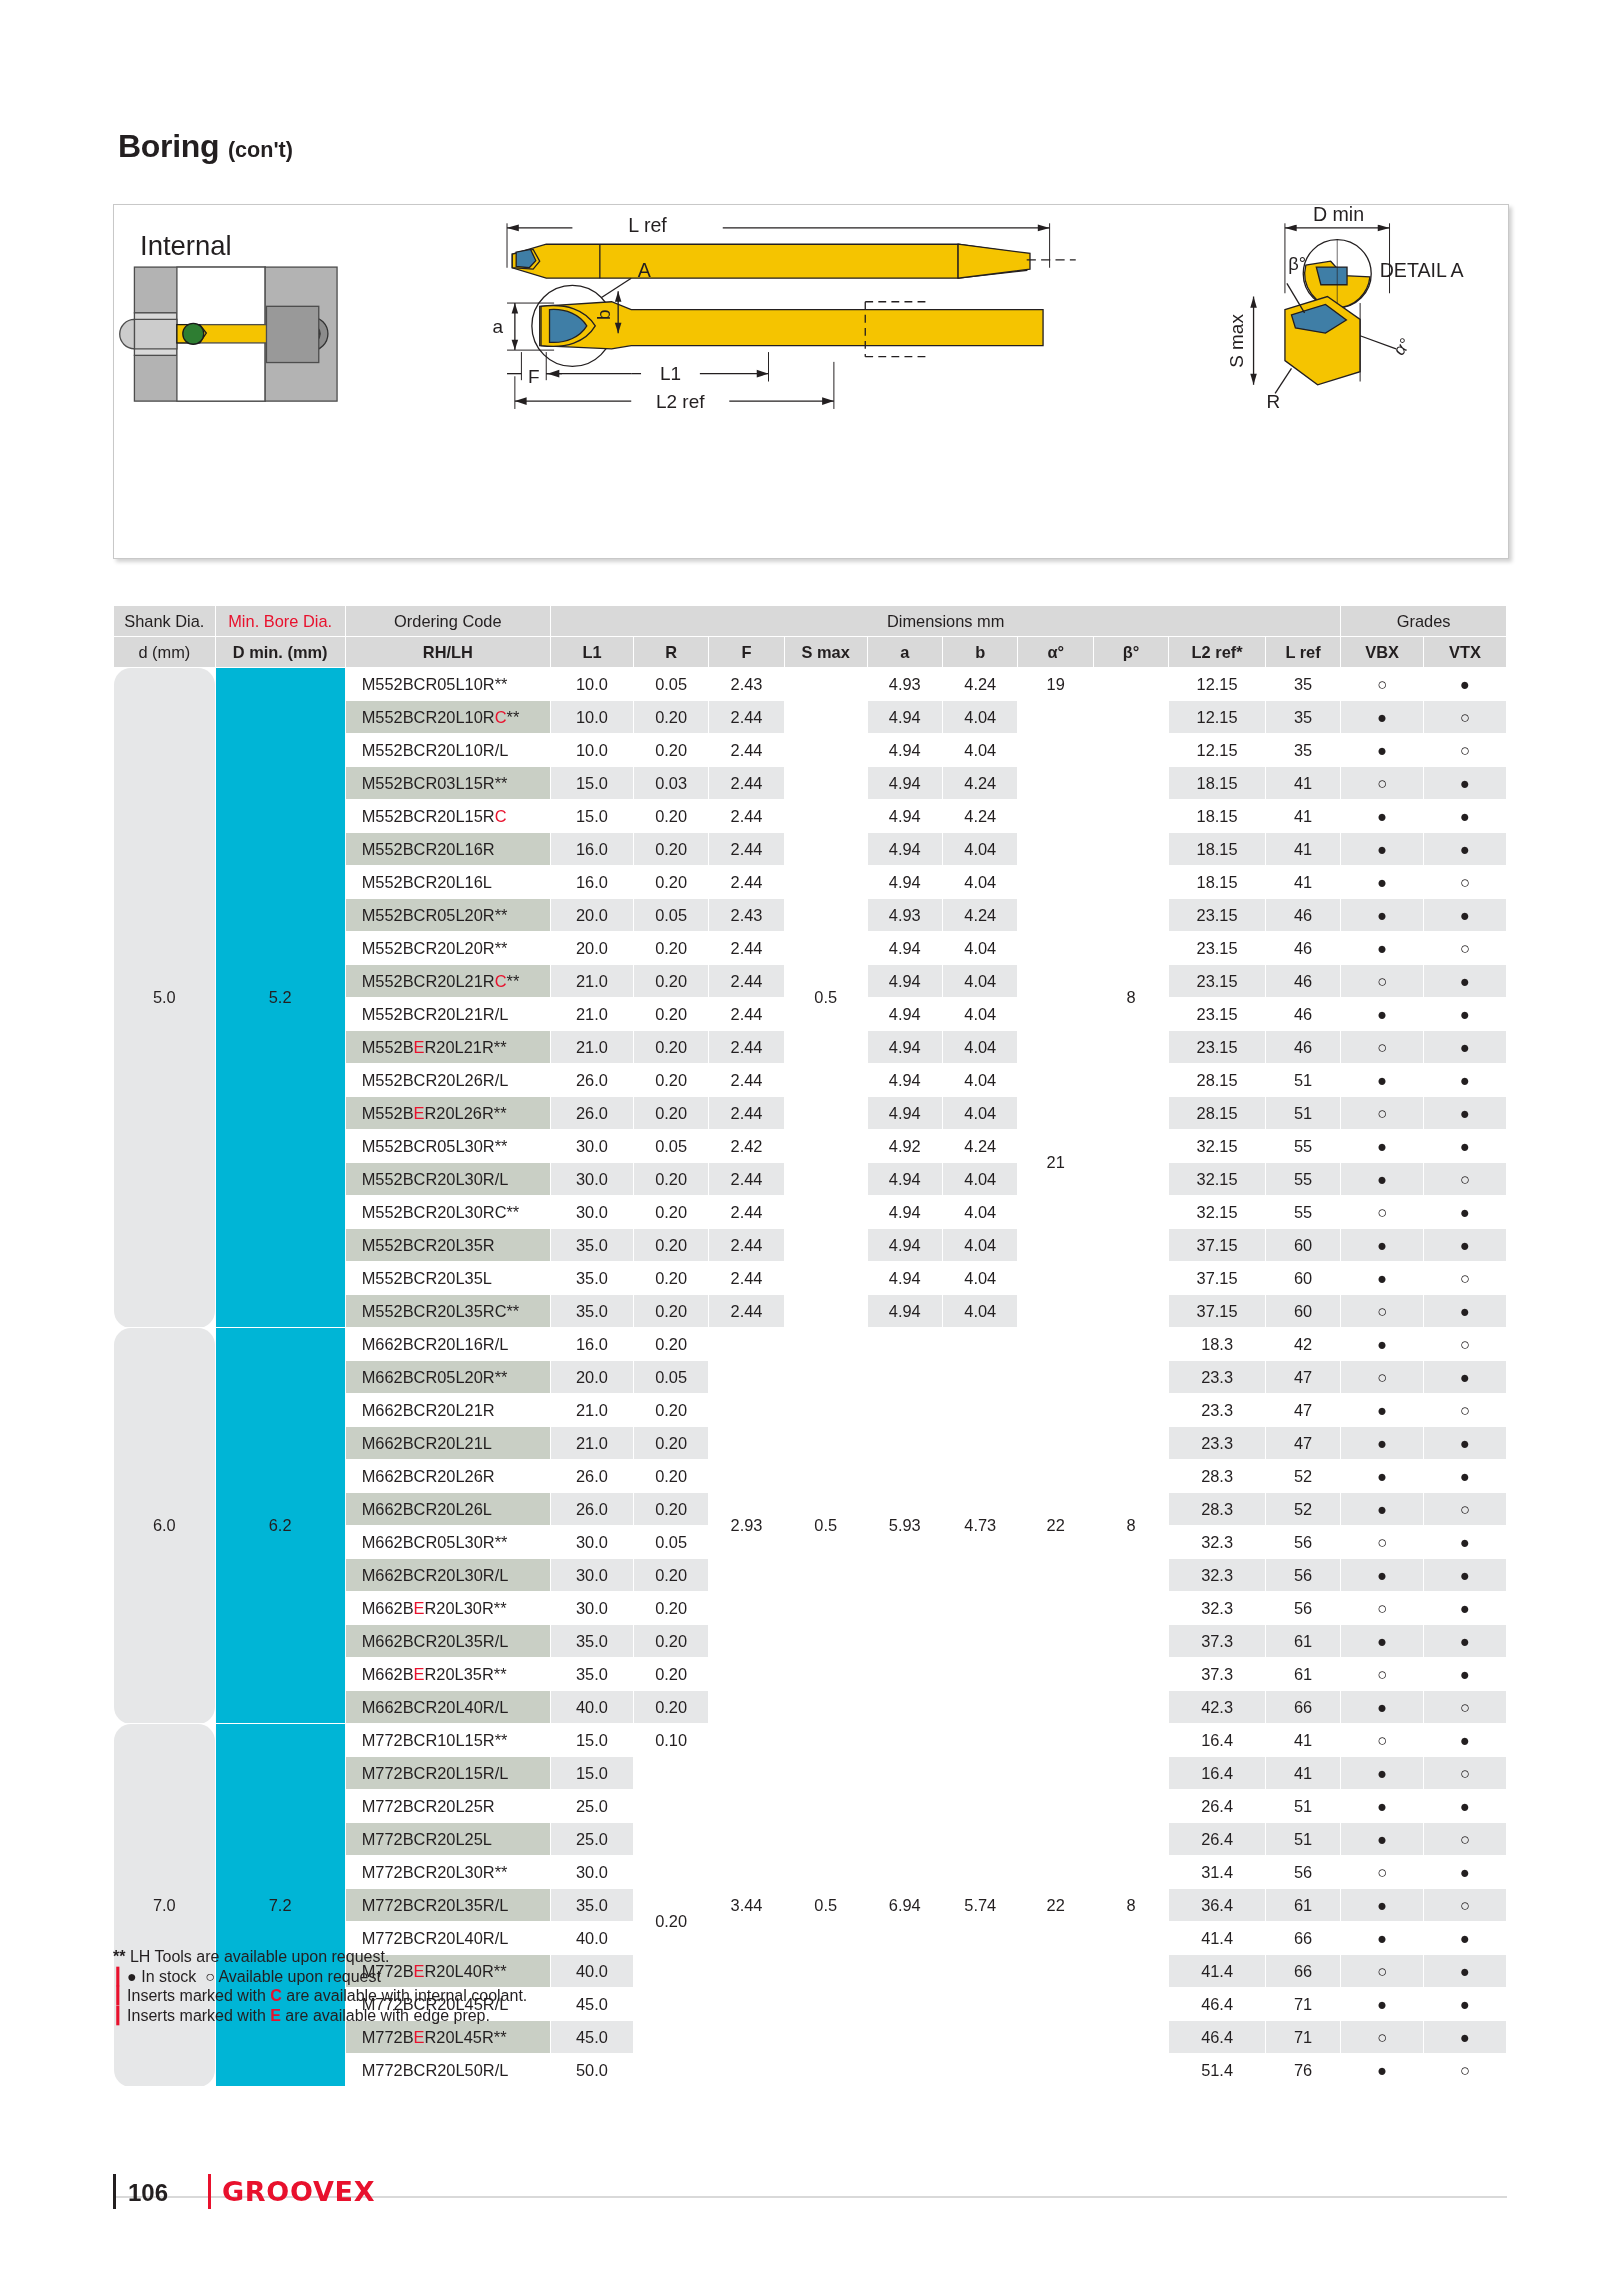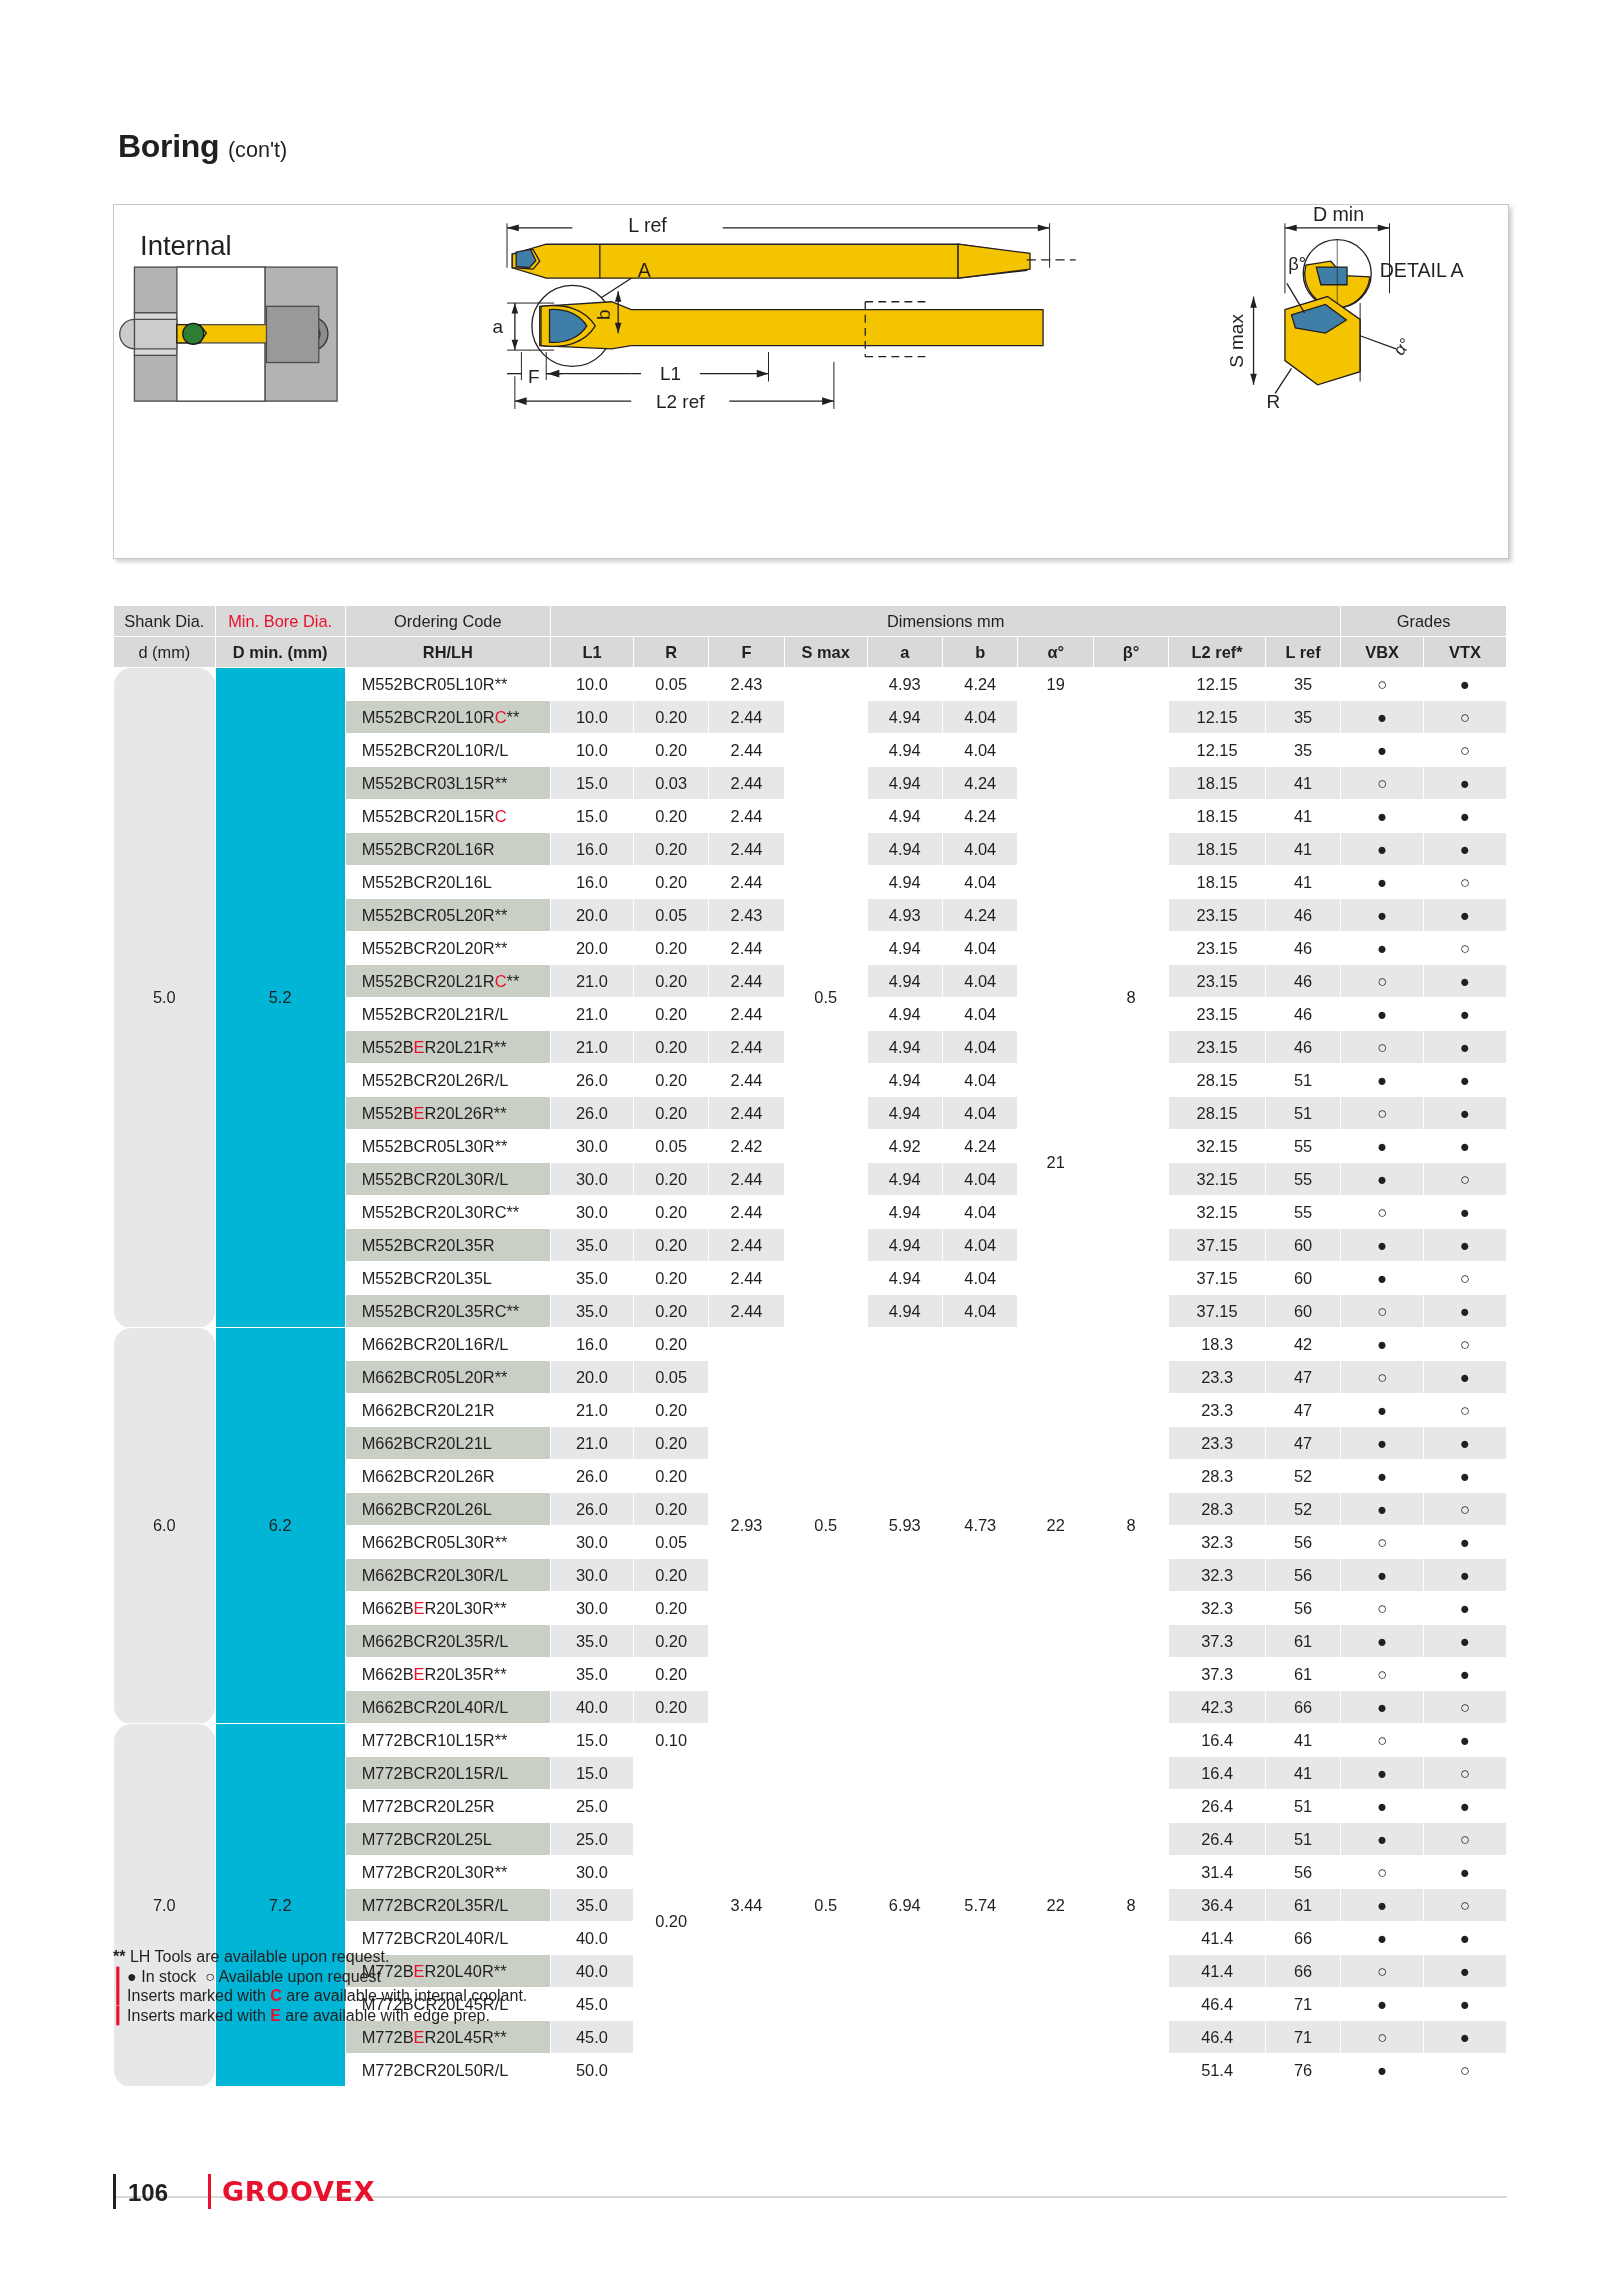--- a/index.html
+++ b/index.html
@@ -10,21 +10,21 @@
     color:#231f20;
     position:relative;
   }
   .page { position:absolute; left:0; top:0; width:1623px; height:2295px; }
 
   
   .title-wrap {
     position:absolute; left:118px; top:128px;
     font-size:32px; font-weight:bold; letter-spacing:-0.3px;
   }
-  .title-wrap .sub { font-size:21.6px; font-weight:normal; letter-spacing:0; }
+  .title-wrap .sub { font-size:21.6px; font-weight:bold; letter-spacing:0; }
 
   
   .figure-panel {
     position:absolute; left:113px; top:204px; width:1394px; height:353px;
     border:1.3px solid #c8c8c8; background:#ffffff;
     box-shadow:2.6px 2.6px 3.9px rgba(0,0,0,0.18);
   }
   .figure-title {
     position:absolute; left:26px; top:25px;
     font-size:27.5px; font-weight:normal; color:#231f20;

